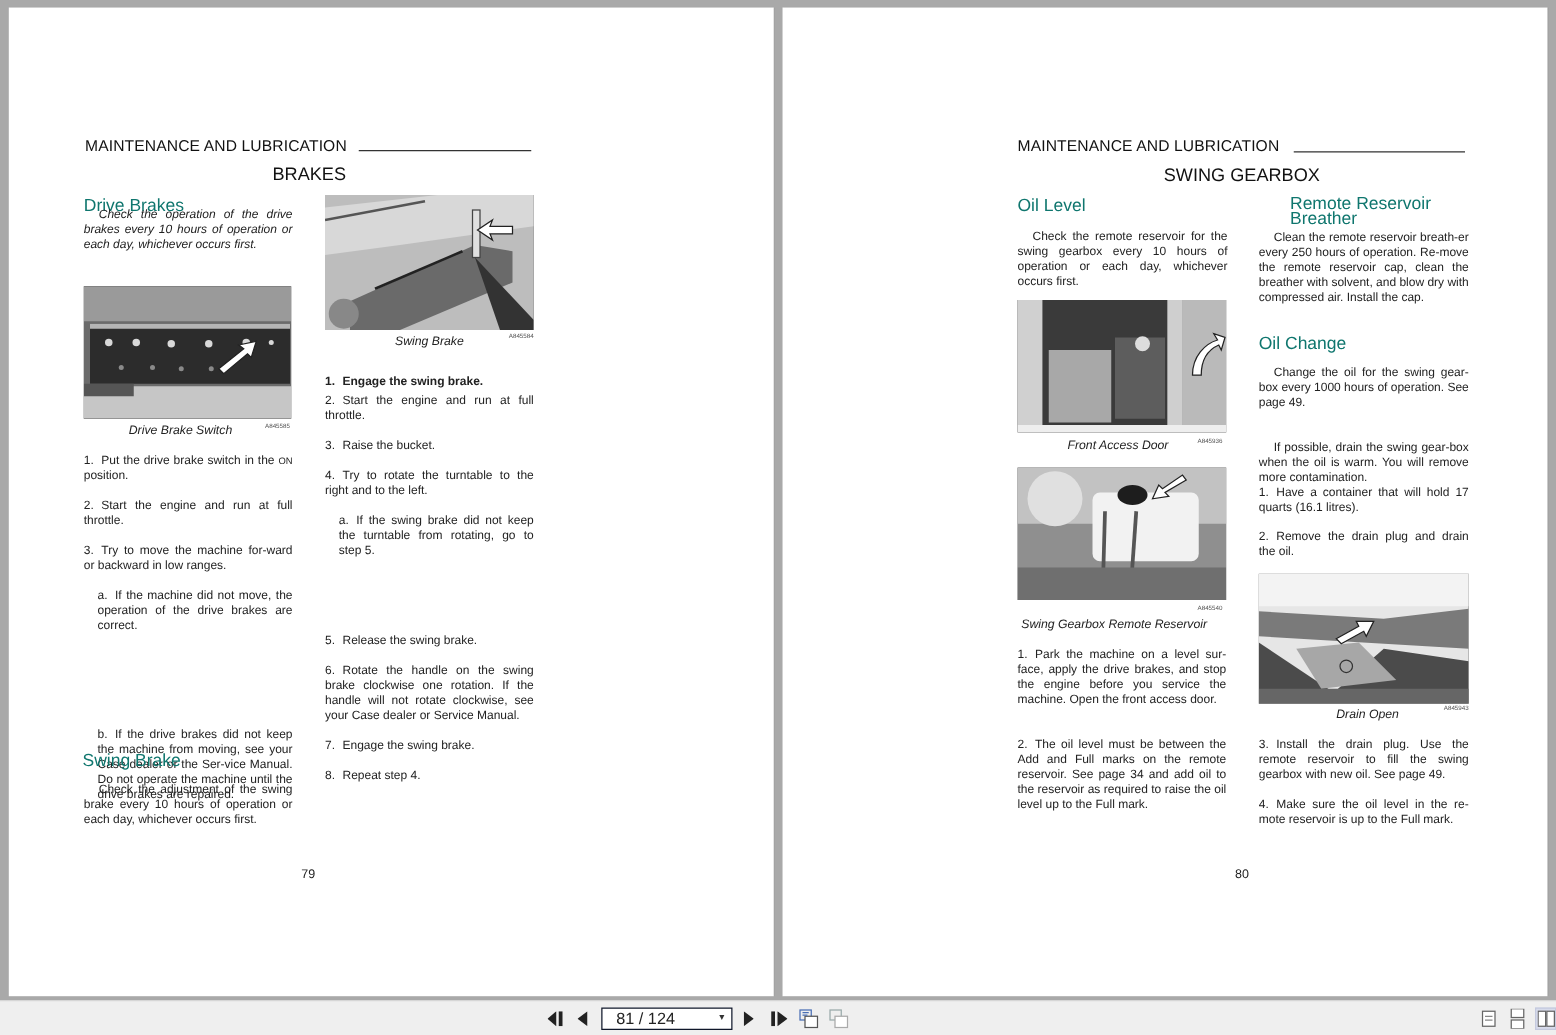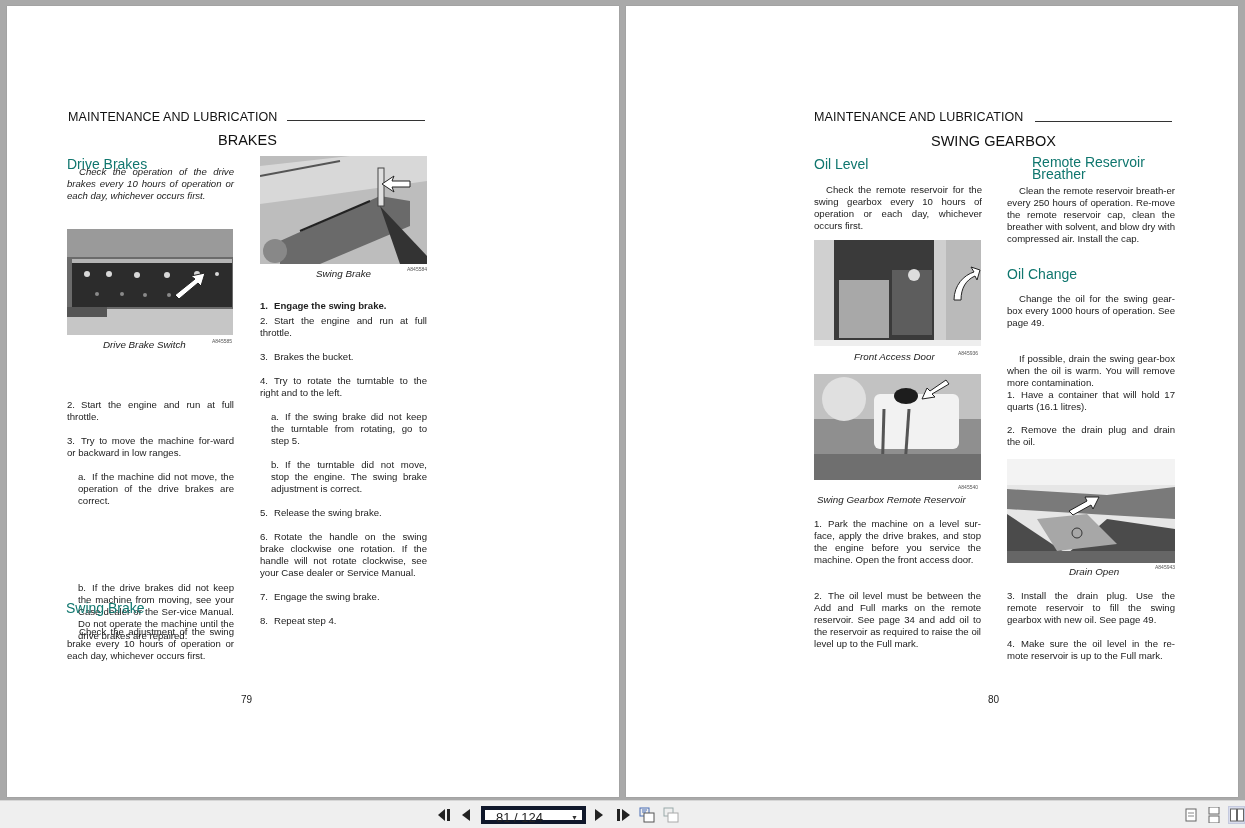--- a/index.html
+++ b/index.html
@@ -35,21 +35,21 @@
   .photo svg { width:100%; height:100%; display:block; }
 
   .toolbar {
     position:absolute; left:0; top:800px; width:1245px; height:28px;
     background:#efefef; border-top:1px solid #d6d6d6;
   }
   .tb-btn { position:absolute; top:5px; height:18px; display:flex; align-items:center; justify-content:center; cursor:pointer; }
   .tb-btn svg { display:block; }
   .page-select {
     position:absolute; left:481px; top:5px; width:105px; height:18px;
-    background:#fff; border:4px solid #0f172a; box-sizing:border-box;
+    background:#fff; border:1px solid #0f172a; box-sizing:border-box;
     font-size:13px; color:#222; line-height:16px;
   }
   .page-select .val { position:absolute; left:11px; top:0; }
   .page-select .dd { position:absolute; right:4px; top:0; font-size:7px; color:#333; }
   .view-active { background:#d8dcec; border:1px solid #c4c9de; box-sizing:border-box; }
 </style>
 </head>
 <body>
 
 <div class="viewer">
@@ -83,20 +83,24 @@
             <circle cx="102" cy="66" r="2"></circle>
         </g>
         <path d="M108 66 L128 50 L124 47 L138 44 L134 57 L131 54 L112 70 Z" fill="#fff" stroke="#222" stroke-width="1"></path>
         <rect x="0" y="80" width="166" height="26" fill="#c6c6c6"></rect>
         <rect x="0" y="78" width="40" height="10" fill="#555"></rect>
       </svg>
     </div>
     <div class="abs caption" style="left:96px; top:333px;">Drive Brake Switch</div>
     <div class="abs imgcode" style="left:205px; top:332px;">A845585</div>
 
+    <div class="abs step" style="left:60px; top:357px; width:167px;">
+      <span class="num">1.</span><span>Put the drive brake switch in the</span>
+      <span class="smallcaps">on</span> <span>position.</span>
+    </div>
     <div class="abs step" style="left:60px; top:393px; width:167px;">
       <span class="num">2.</span><span>Start the engine and run at full throttle.</span>
     </div>
     <div class="abs step" style="left:60px; top:429px; width:167px;">
       <span class="num">3.</span><span>Try to move the machine for-ward or backward in low ranges.</span>
     </div>
     <div class="abs sub" style="left:71px; top:465px; width:156px;">
       <span class="num" style="margin-right:6px;">a.</span><span>If the machine did not move, the operation of the drive brakes are correct.</span>
     </div>
     <div class="abs sub" style="left:71px; top:534px; width:156px;margin-top:42px;">
@@ -117,24 +121,23 @@
         <path d="M150 25 L132 25 L134 20 L122 28 L134 36 L132 31 L150 31 Z" fill="#fff" stroke="#222"></path>
         <path d="M120 50 L167 100 L167 108 L140 108 Z" fill="#333"></path>
         <circle cx="15" cy="95" r="12" fill="#888"></circle>
       </svg>
     </div>
     <div class="abs caption" style="left:309px; top:262px;">Swing Brake</div>
     <div class="abs imgcode" style="left:400px; top:260px;">A845584</div>
 
     <div class="abs step" style="left:253px; top:294px; width:167px;font-weight:bold;"><span class="num">1.</span><span>Engage the swing brake.</span></div>
     <div class="abs step" style="left:253px; top:309px; width:167px;"><span class="num">2.</span><span>Start the engine and run at full throttle.</span></div>
-    <div class="abs step" style="left:253px; top:345px; width:167px;"><span class="num">3.</span><span>Brakes the bucket.</span></div>
+    <div class="abs step" style="left:253px; top:345px; width:167px;"><span class="num">3.</span><span>Raise the bucket.</span></div>
     <div class="abs step" style="left:253px; top:369px; width:167px;"><span class="num">4.</span><span>Try to rotate the turntable to the right and to the left.</span></div>
     <div class="abs sub" style="left:264px; top:405px; width:156px;"><span style="margin-right:6px;">a.</span><span>If the swing brake did not keep the turntable from rotating, go to step 5.</span></div>
-    <div class="abs sub" style="left:264px; top:453px; width:156px;"><span style="margin-right:6px;">b.</span><span>If the turntable did not move, stop the engine. The swing brake adjustment is correct.</span></div>
     <div class="abs step" style="left:253px; top:501px; width:167px;"><span class="num">5.</span><span>Release the swing brake.</span></div>
     <div class="abs step" style="left:253px; top:525px; width:167px;"><span class="num">6.</span><span>Rotate the handle on the swing brake clockwise one rotation. If the handle will not rotate clockwise, see your Case dealer or Service Manual.</span></div>
     <div class="abs step" style="left:253px; top:585px; width:167px;"><span class="num">7.</span><span>Engage the swing brake.</span></div>
     <div class="abs step" style="left:253px; top:609px; width:167px;"><span class="num">8.</span><span>Repeat step 4.</span></div>
 
     <div class="abs page-num" style="left:234px; top:688px;">79</div>
   </div>
 
   <div class="page" id="page-right">
     <div class="abs running-head" style="left:188px; top:104px;">MAINTENANCE AND LUBRICATION</div>

